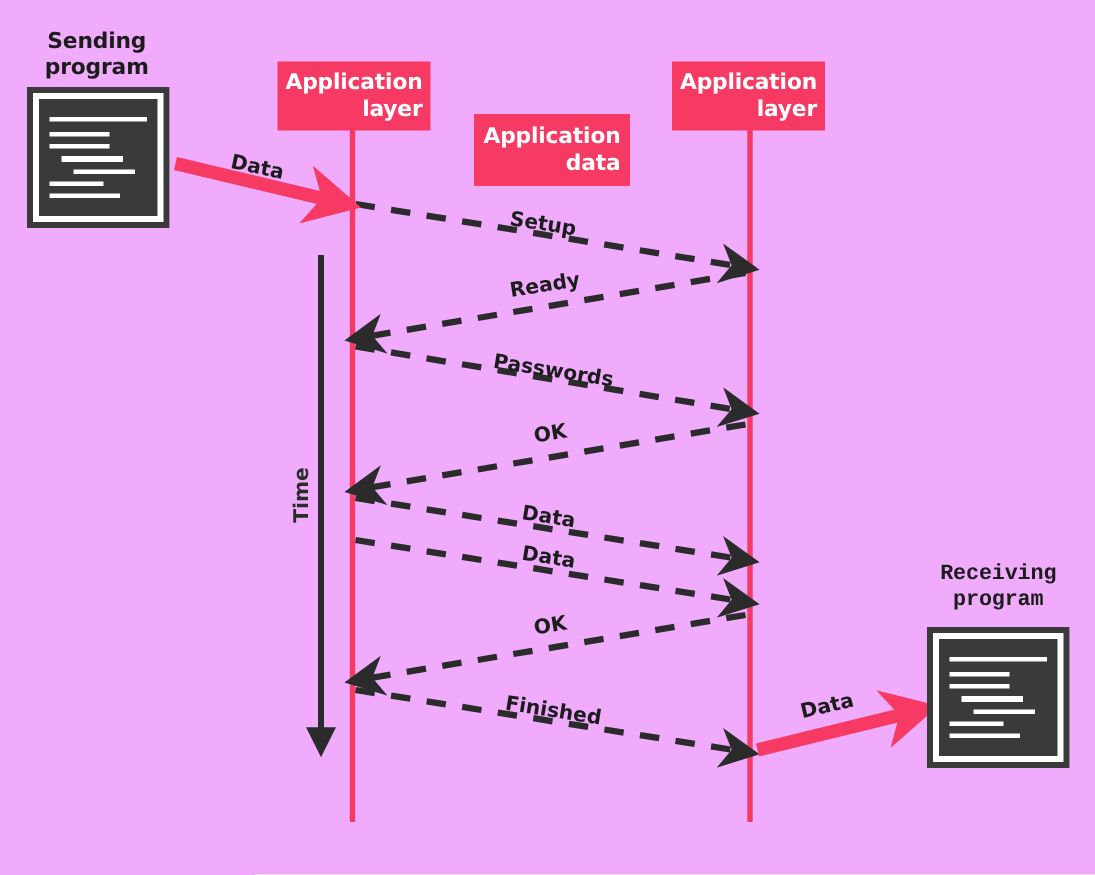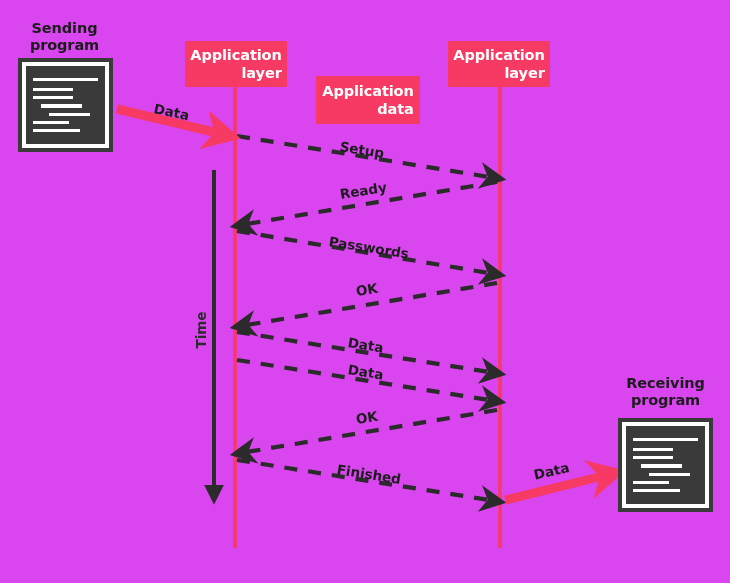--- a/index.html
+++ b/index.html
@@ -7,21 +7,21 @@
     padding: 0;
     background: #ffffff;
   }
   body {
     font-family: "DejaVu Sans", sans-serif;
   }
   #stage {
     position: relative;
     width: 730px;
     height: 583px;
-    background: #d946ef;
+    background: #f0abfc;
     overflow: hidden;
   }
   #stage svg.layer {
     position: absolute;
     left: 0;
     top: 0;
     width: 730px;
     height: 583px;
   }
   .caption {
@@ -156,21 +156,21 @@
       <div class="titlebar"></div>
       <div class="line" style="width:62%; margin-left:0;"></div>
       <div class="line" style="width:62%; margin-left:0;"></div>
       <div class="line" style="width:62%; margin-left:13%;"></div>
       <div class="line" style="width:62%; margin-left:25%;"></div>
       <div class="line" style="width:55%; margin-left:0;"></div>
       <div class="line" style="width:72%; margin-left:0;"></div>
     </div>
   </div>
 
-  <div class="caption" style="left:608px; top:375px; width:115px;">Receiving
+  <div class="caption" style="left:608px; top:375px; width:115px;font-family:Liberation Mono, monospace;">Receiving
 program</div>
 
   <div class="prog-icon" style="left:618px; top:418px; width:95px; height:94px;">
     <div class="screen">
       <div class="titlebar"></div>
       <div class="line" style="width:62%; margin-left:0;"></div>
       <div class="line" style="width:62%; margin-left:0;"></div>
       <div class="line" style="width:62%; margin-left:13%;"></div>
       <div class="line" style="width:62%; margin-left:25%;"></div>
       <div class="line" style="width:55%; margin-left:0;"></div>

